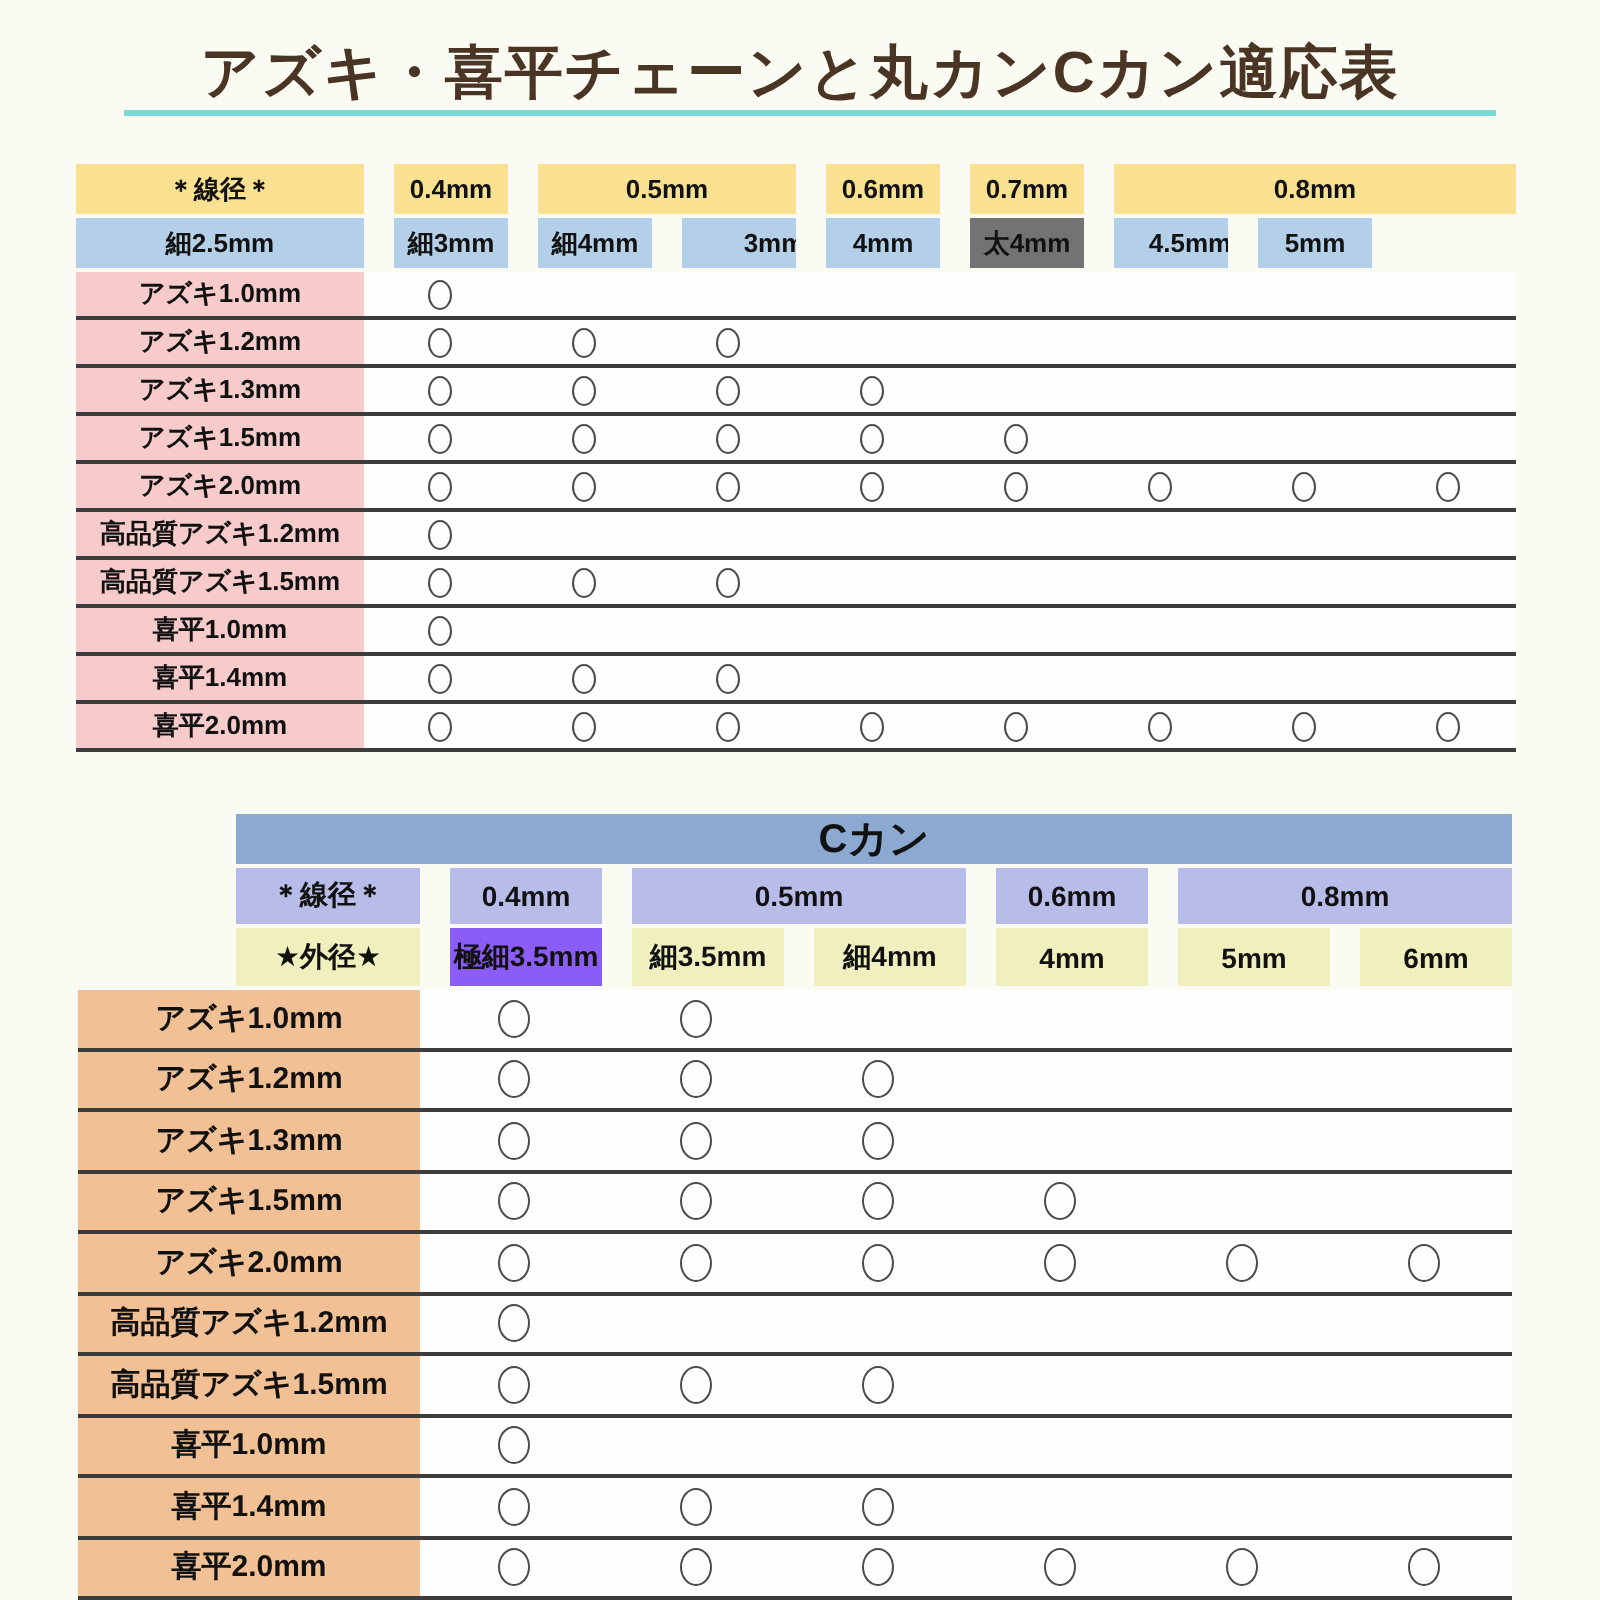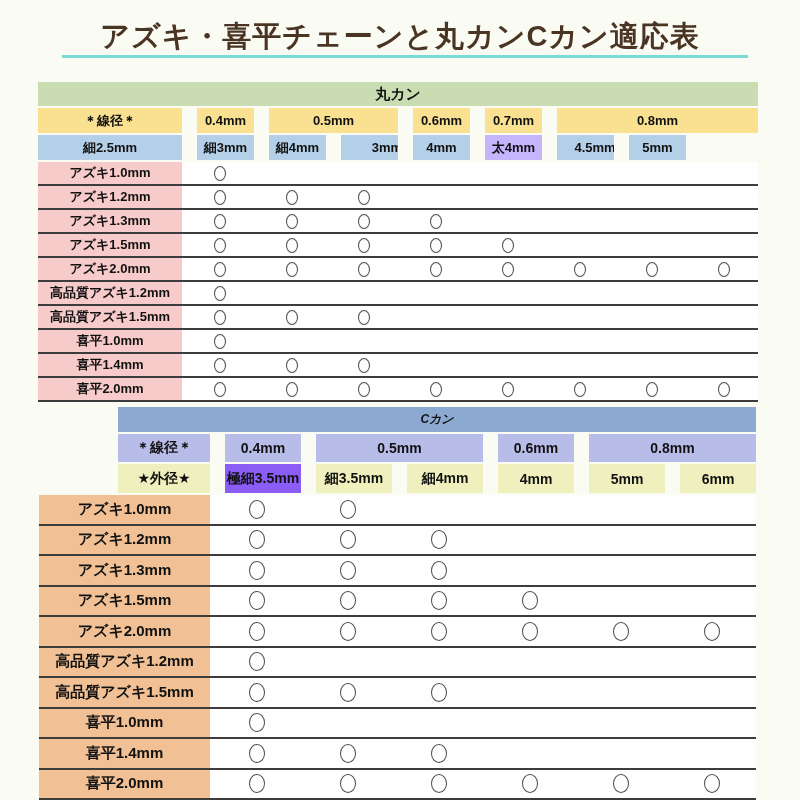--- a/index.html
+++ b/index.html
@@ -46,52 +46,51 @@
   #t-marukan .ttl  { height:24px; font-size:15px; }
   #t-marukan .hrow { height:25px; }
   #t-marukan .hcell { font-size:13px; }
   #t-marukan .drow { height:24px; }
   #t-marukan .dlabel { font-size:13px; }
   #t-marukan .circle { width:12px; height:15px; border-width:1.5px; }
 
   
   #t-ckan-head { position:absolute; left:118px; top:407px; width:638px; }
   #t-ckan-head .hrow { grid-template-columns:92px repeat(6,1fr); }
-  #t-ckan-head .ttl { height:25px; font-size:12px;font-style:italic; }
+  #t-ckan-head .ttl { height:25px; font-size:20px; }
   #t-ckan-head .hrow.wire2 { height:28px; }
   #t-ckan-head .hrow.outer2 { height:29px; margin-bottom:0; }
   #t-ckan-head .hcell { font-size:14px; }
   #t-ckan-body { position:absolute; left:39px; top:495px; width:717px; }
   #t-ckan-body .drow { grid-template-columns:171px repeat(6,1fr); height:30.5px; }
   #t-ckan-body .dlabel { font-size:15px; }
   #t-ckan-body .circle { width:16px; height:19px; border-width:1.8px; }
 </style>
 </head>
 <body>
 
 <div class="page-title">アズキ・喜平チェーンと丸カンCカン適応表</div>
 <div class="title-underline"></div>
 
 <section id="t-marukan">
-  <div class="ttl" style="background: rgb(201, 220, 178);">丸カン</div>
   <div class="hrow">
       <div class="hcell" style="background: rgb(250, 225, 145);">＊線径＊</div>
       <div class="hcell" style="grid-column: span 1; background: rgb(250, 225, 145);">0.4mm</div>
       <div class="hcell" style="grid-column: span 2; background: rgb(250, 225, 145);">0.5mm</div>
       <div class="hcell" style="grid-column: span 1; background: rgb(250, 225, 145);">0.6mm</div>
       <div class="hcell" style="grid-column: span 1; background: rgb(250, 225, 145);">0.7mm</div>
       <div class="hcell" style="grid-column: span 3; background: rgb(250, 225, 145);">0.8mm</div>
     </div>
   <div class="hrow">
       <div class="hcell" style="background: rgb(180, 207, 232);">細2.5mm</div>
       <div class="hcell" style="background: rgb(180, 207, 232);">細3mm</div>
       <div class="hcell" style="background: rgb(180, 207, 232);">細4mm</div>
       <div class="hcell" style="background: rgb(180, 207, 232); padding-left: 35px;">3mm</div>
       <div class="hcell" style="background: rgb(180, 207, 232);">4mm</div>
-      <div class="hcell" style="background: #c4b5fd;">太4mm</div>
+      <div class="hcell" style="background: #737373;">太4mm</div>
       <div class="hcell" style="background: rgb(180, 207, 232); padding-left: 19px;">4.5mm</div>
       <div class="hcell" style="background: rgb(180, 207, 232);">5mm</div>
     </div>
   <div>
       <div class="drow">
         <div class="dlabel" style="background: rgb(247, 203, 201);">アズキ1.0mm</div>
         <div class="dcell">
           <span class="circle"></span>
         </div>
         <div class="dcell"></div>

